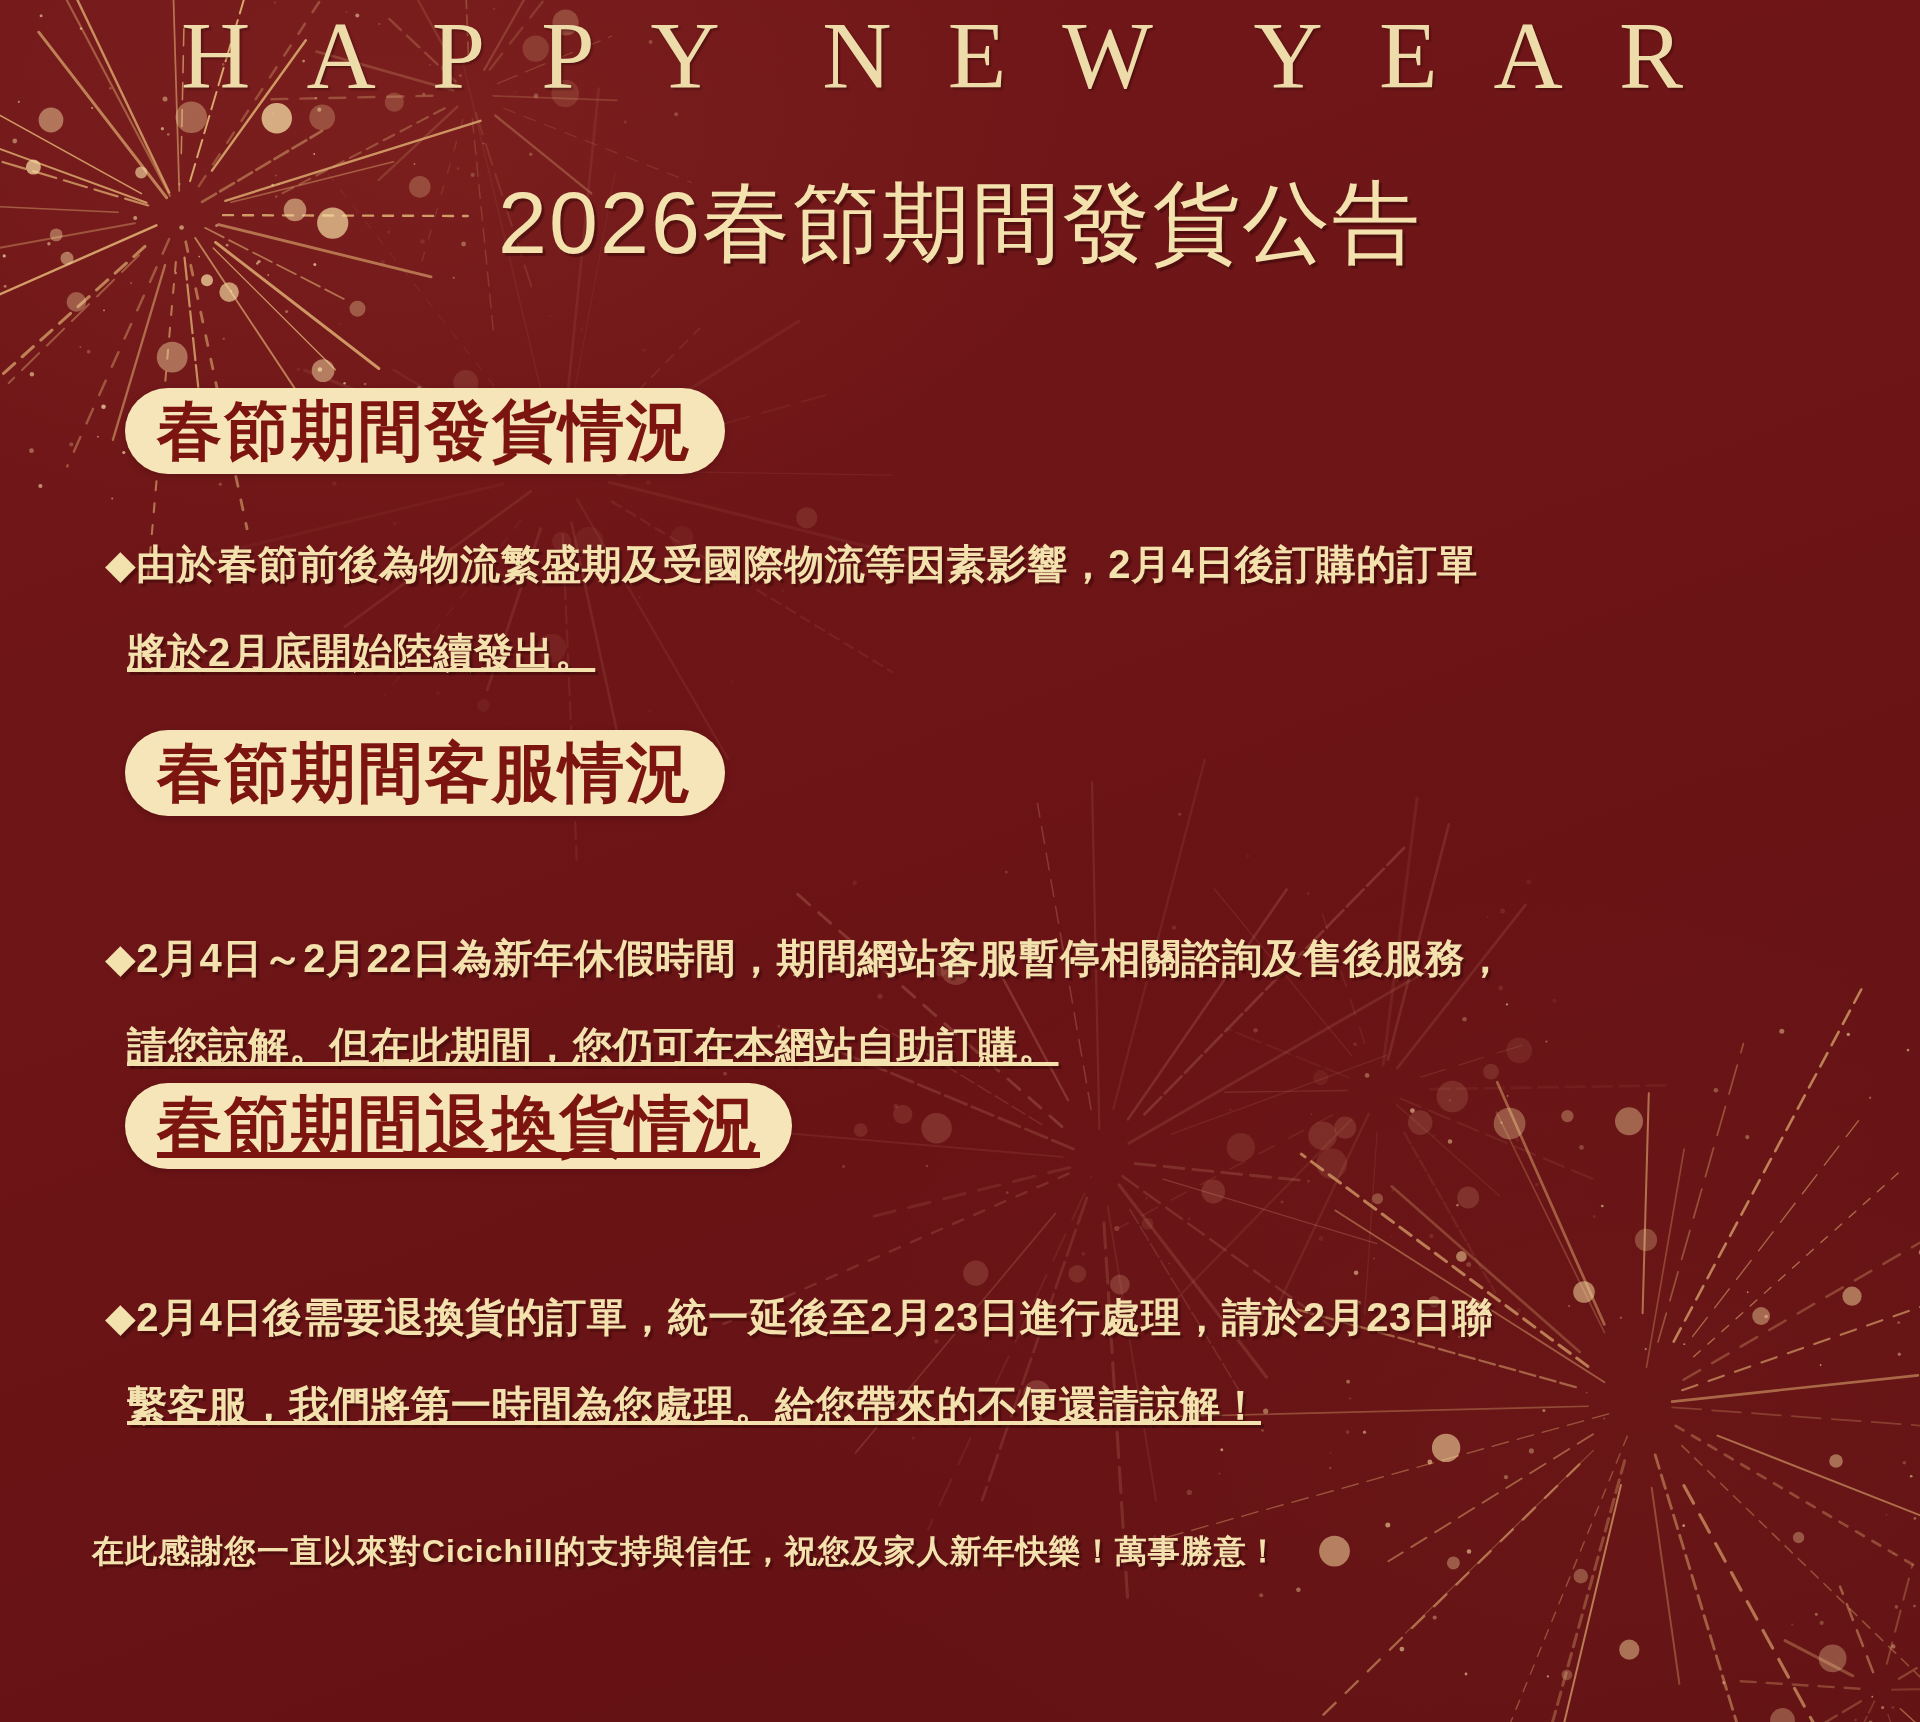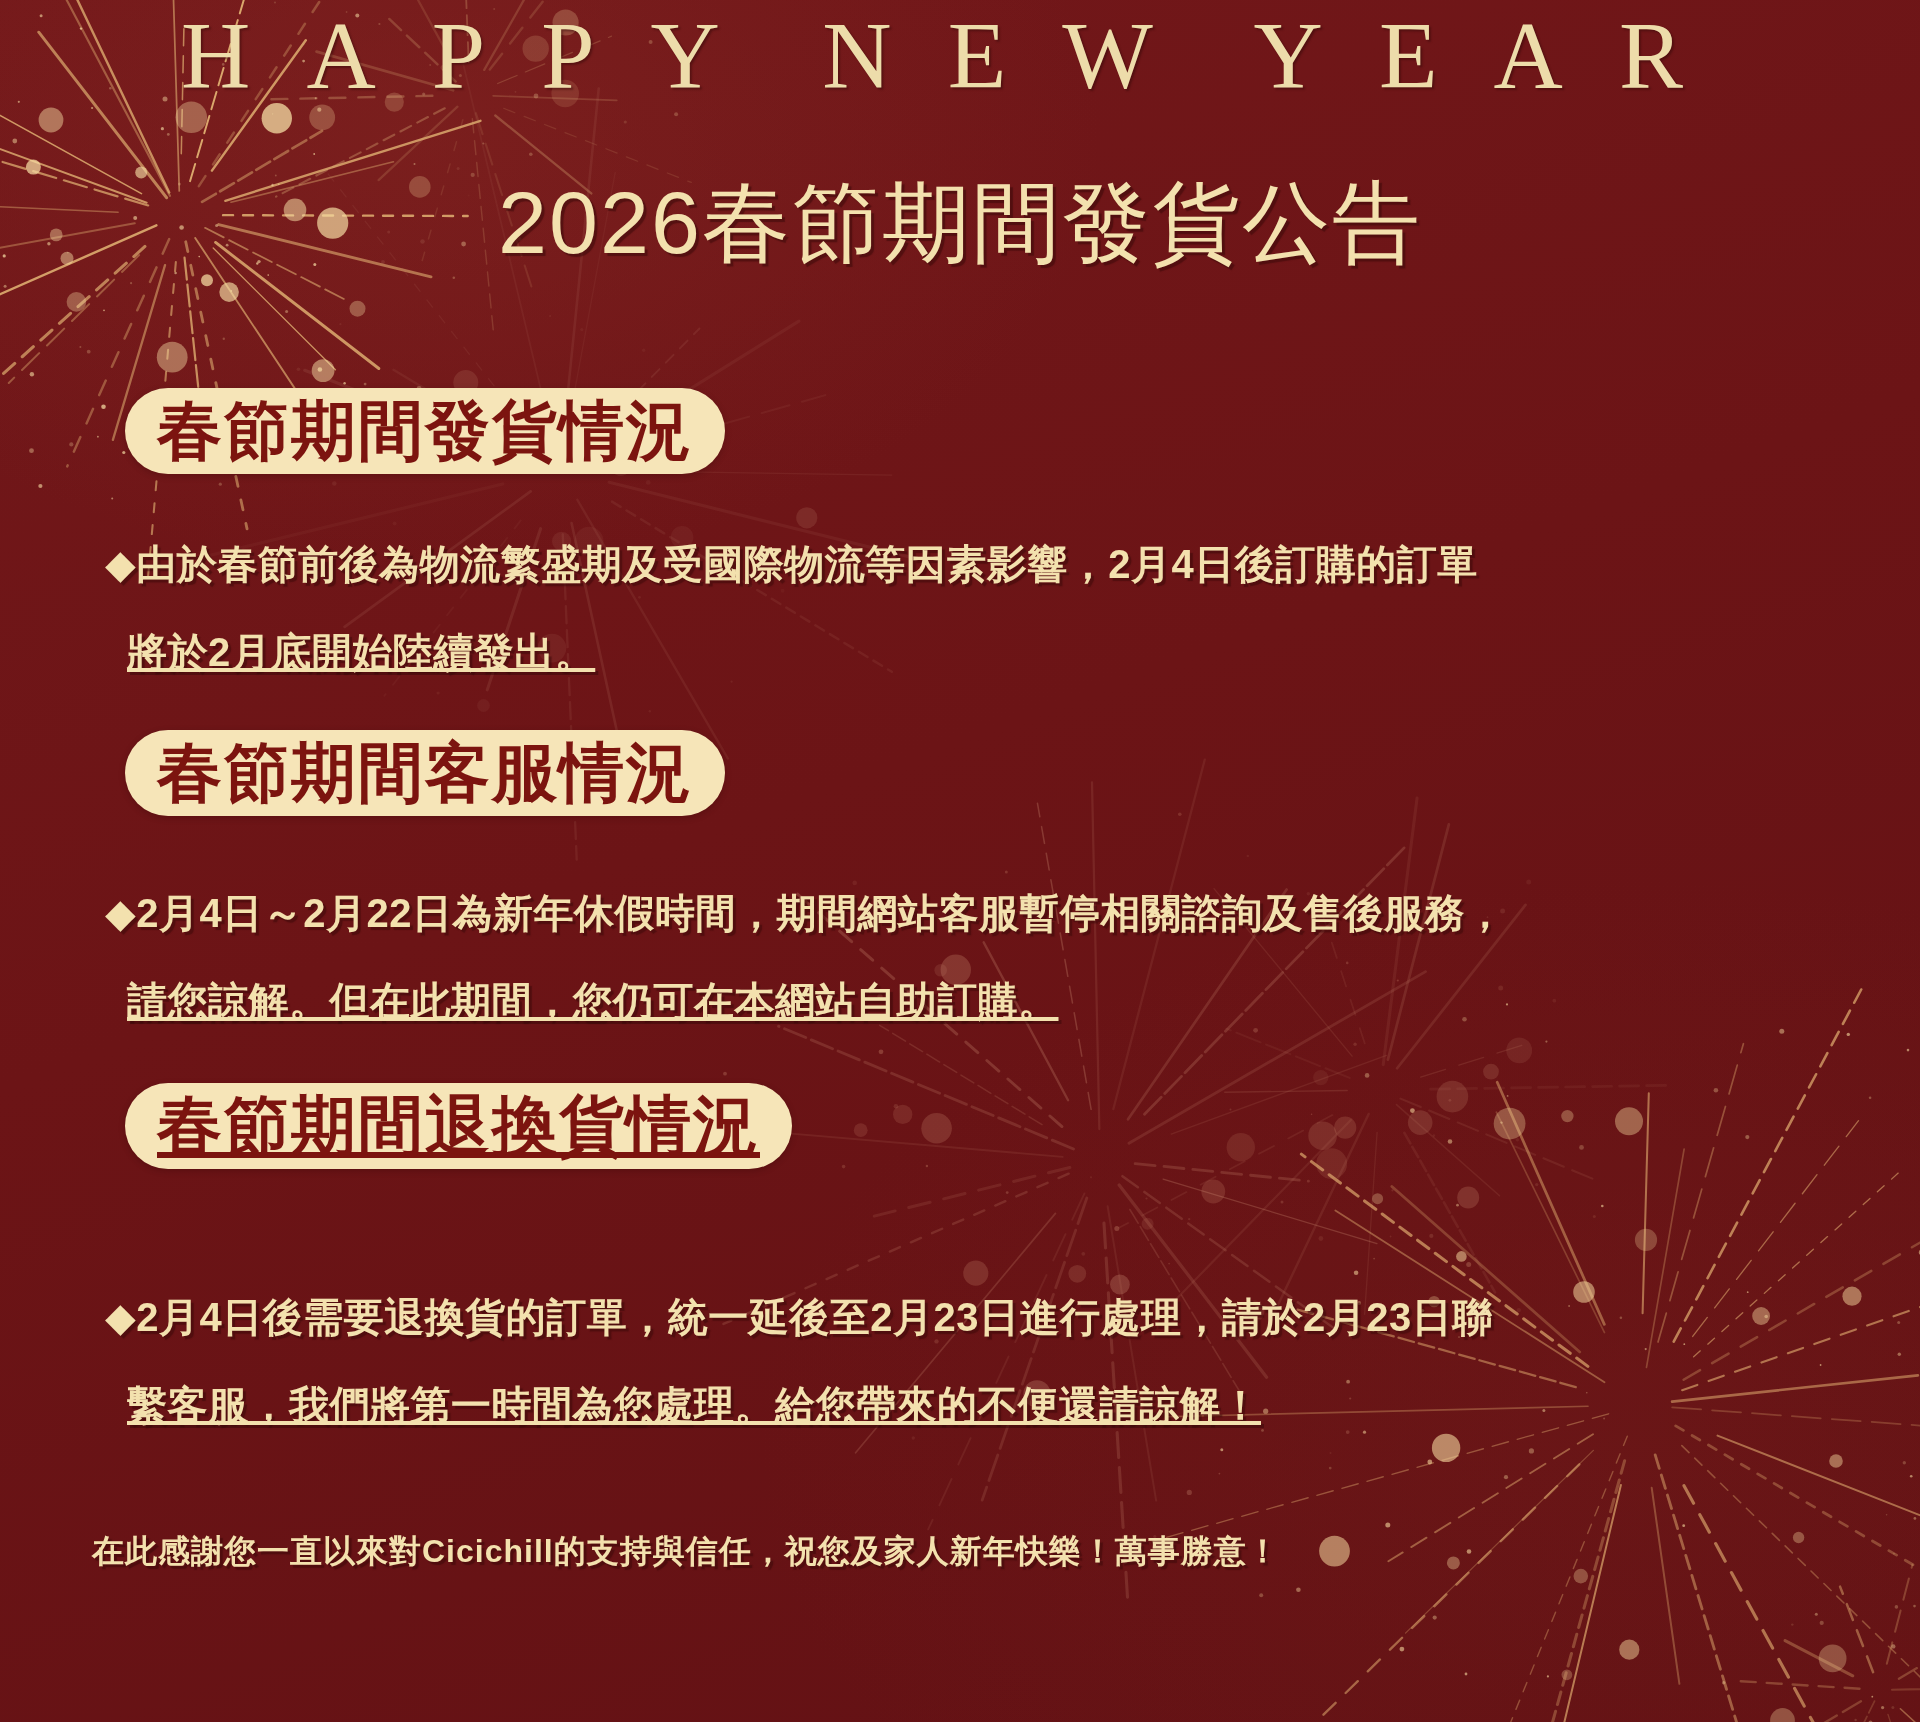--- a/index.html
+++ b/index.html
@@ -50,21 +50,21 @@
   .para{
     position:absolute;left:105px;top:0;width:1790px;
     font-size:40px;font-weight:700;line-height:88px;
     color:var(--cream,#f3e1ae);
     text-shadow:3px 3px 1px rgba(55,8,8,.5);
     letter-spacing:.5px;
     white-space:nowrap;
   }
   .para .line2{padding-left:22px;text-decoration:underline;}
   .sec1 .badge{top:388px;} .sec1 .para{top:520px;}
-  .sec2 .badge{top:730px;} .sec2 .para{top:869px;}
+  .sec2 .badge{top:730px;} .sec2 .para{top:914px;}
   .sec3 .badge{top:1083px;text-decoration:underline;} .sec3 .para{top:1273px;}
   .closing{
     position:absolute;left:92px;top:1520px;width:1790px;
     font-size:32px;font-weight:700;line-height:62px;
     letter-spacing:1px;
     color:var(--cream,#f3e1ae);
     text-shadow:3px 3px 1px rgba(55,8,8,.5);
     white-space:nowrap;
   }
 </style>

